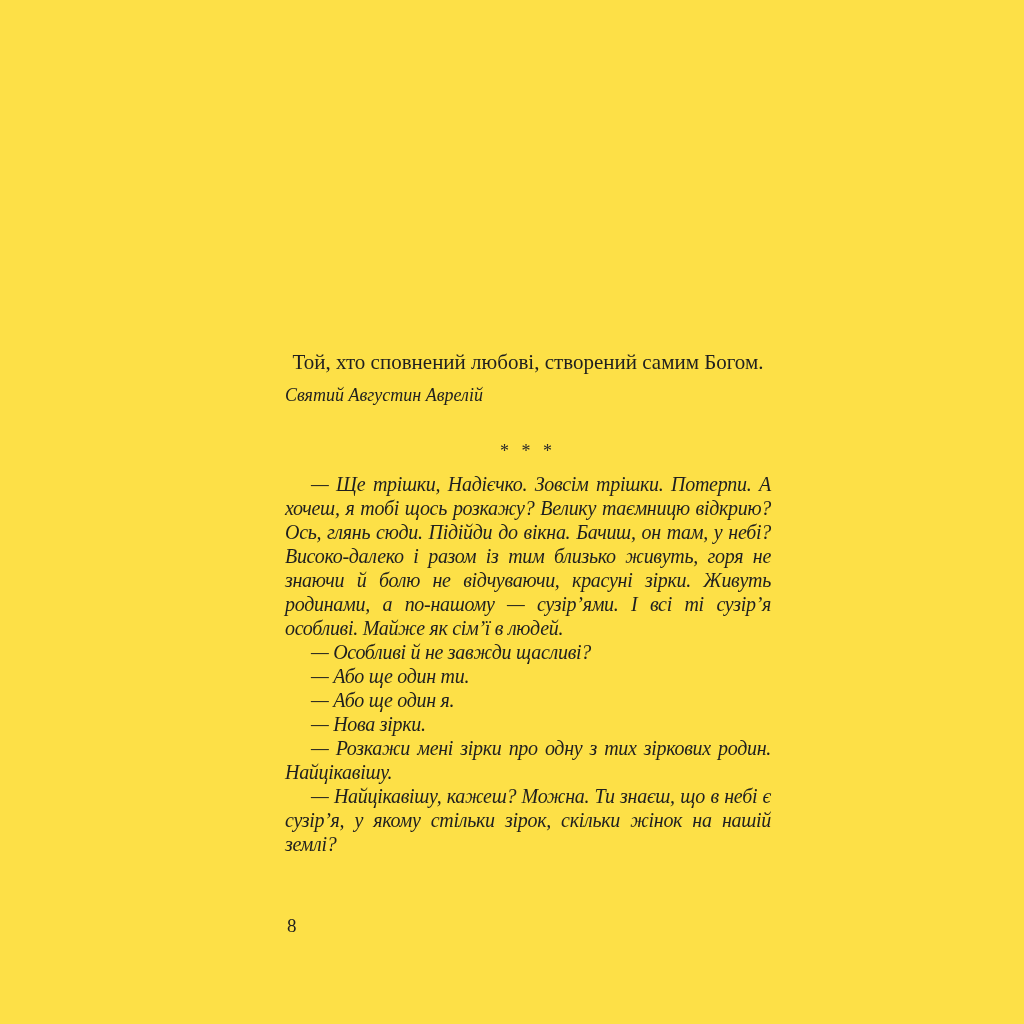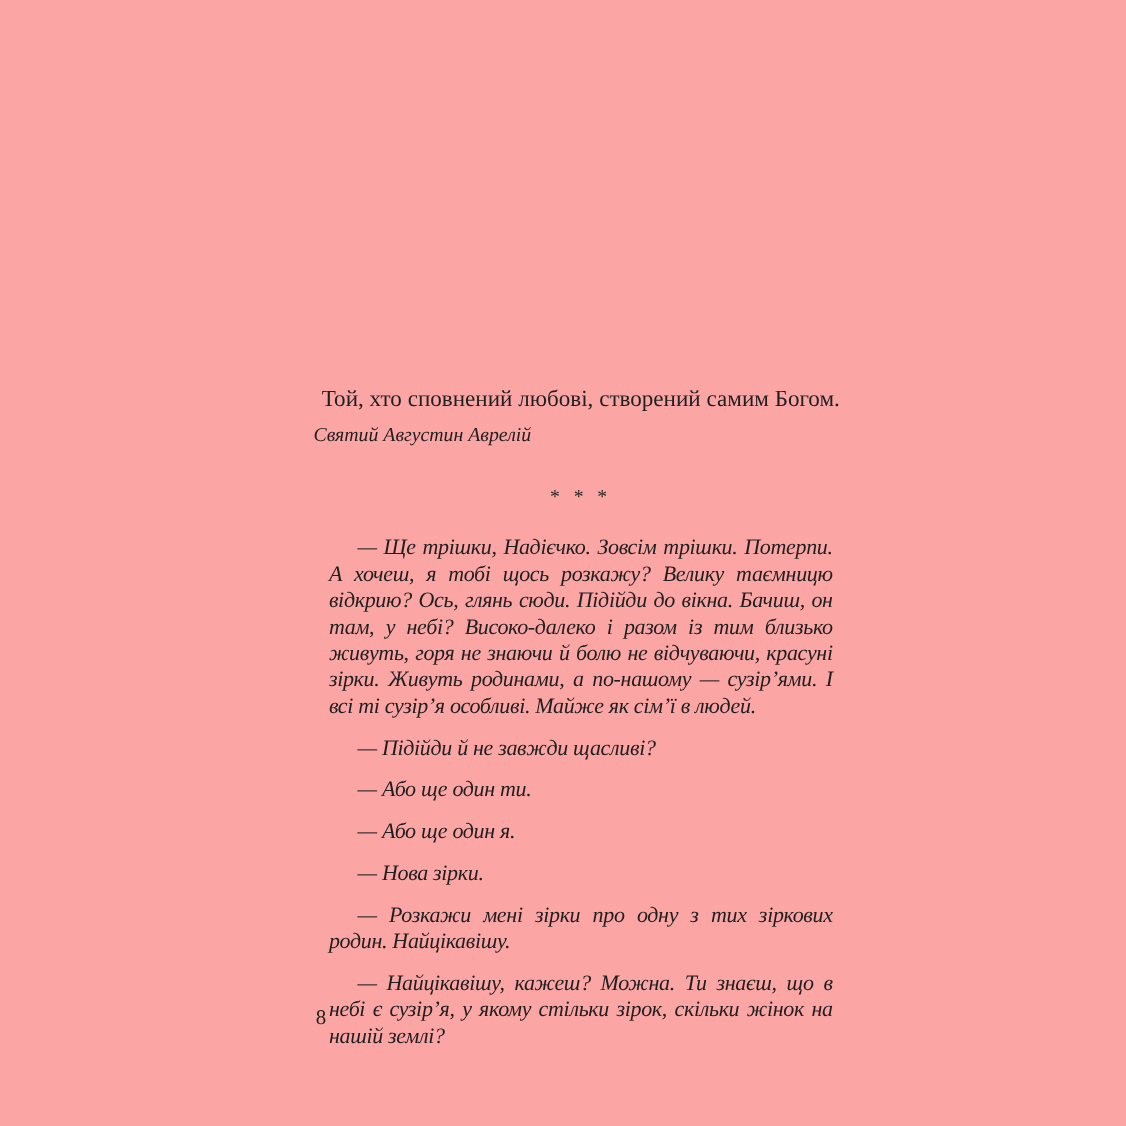--- a/index.html
+++ b/index.html
@@ -4,21 +4,21 @@
 <style>
   html, body {
     margin: 0;
     padding: 0;
     background: #ffffff;
   }
   .page {
     position: relative;
     width: 1024px;
     height: 1024px;
-    background: #fca5a5;
+    background: #fde047;
     overflow: hidden;
     font-family: "Liberation Serif", "DejaVu Serif", serif;
     color: #1f1f1f;
   }
   .textblock-abs {
     position: absolute;
     left: 285px;
     width: 486px;
   }
   .epigraph {
@@ -44,21 +44,21 @@
   }
   .body-text {
     top: 472px;
     font-style: italic;
     font-size: 20px;
     line-height: 24px;
     letter-spacing: -0.3px;
     text-align: justify;
   }
   .body-text p {
-    margin: 14px;
+    margin: 0;
     padding: 0;
     text-indent: 26px;
   }
   .page-number {
     position: absolute;
     left: 287px;
     top: 915px;
     font-size: 19px;
     font-style: normal;
     color: #1f1f1f;
@@ -70,21 +70,21 @@
 <div class="page">
 
   <div class="textblock-abs epigraph">Той, хто сповнений любові, створений самим Богом.</div>
 
   <div class="textblock-abs attribution">Святий Августин Аврелій</div>
 
   <div class="textblock-abs separator">* * *</div>
 
   <div class="textblock-abs body-text" id="paragraphs">
       <p>— Ще трішки, Надієчко. Зовсім трішки. Потерпи. А хочеш, я тобі щось розкажу? Велику таємницю відкрию? Ось, глянь сюди. Підійди до вікна. Бачиш, он там, у небі? Високо-далеко і разом із тим близько живуть, горя не знаючи й болю не відчуваючи, красуні зірки. Живуть родинами, а по-нашому — сузір’ями. І всі ті сузір’я особливі. Майже як сім’ї в людей.</p>
-      <p>— Підійди й не завжди щасливі?</p>
+      <p>— Особливі й не завжди щасливі?</p>
       <p>— Або ще один ти.</p>
       <p>— Або ще один я.</p>
       <p>— Нова зірки.</p>
       <p>— Розкажи мені зірки про одну з тих зіркових родин. Найцікавішу.</p>
       <p>— Найцікавішу, кажеш? Можна. Ти знаєш, що в небі є сузір’я, у якому стільки зірок, скільки жінок на нашій землі?</p>
     </div>
 
   <div class="page-number">8</div>
 
 </div>

